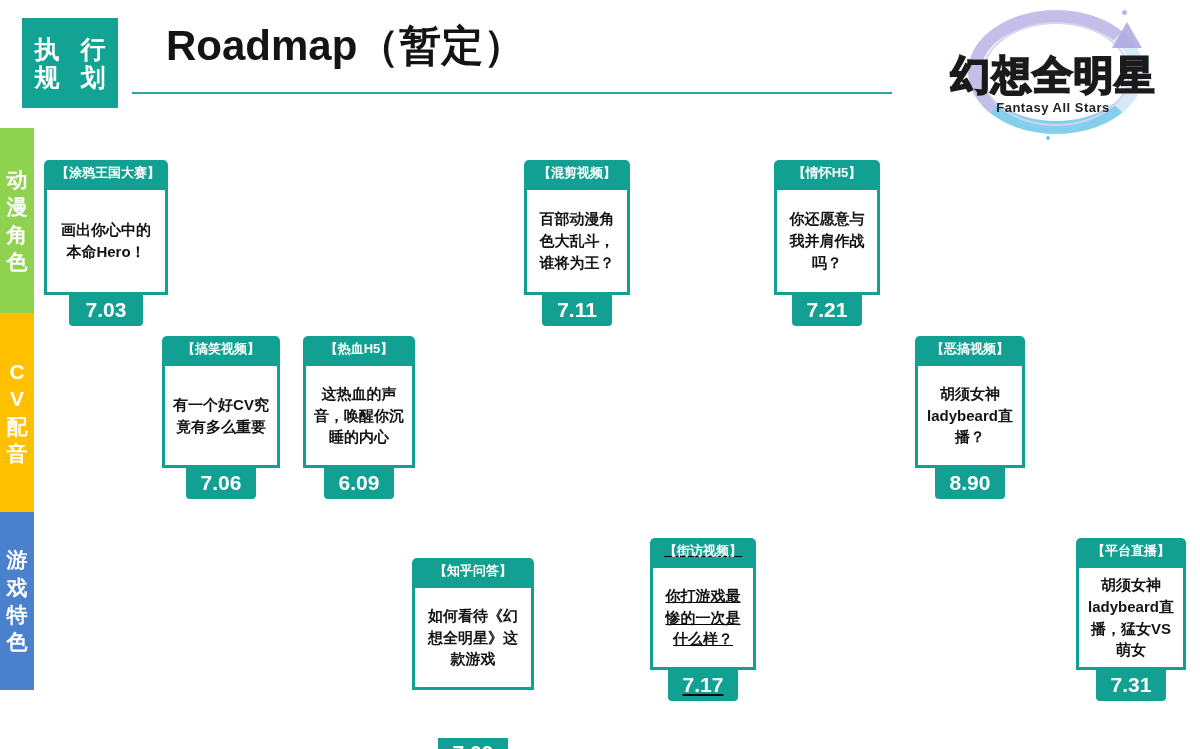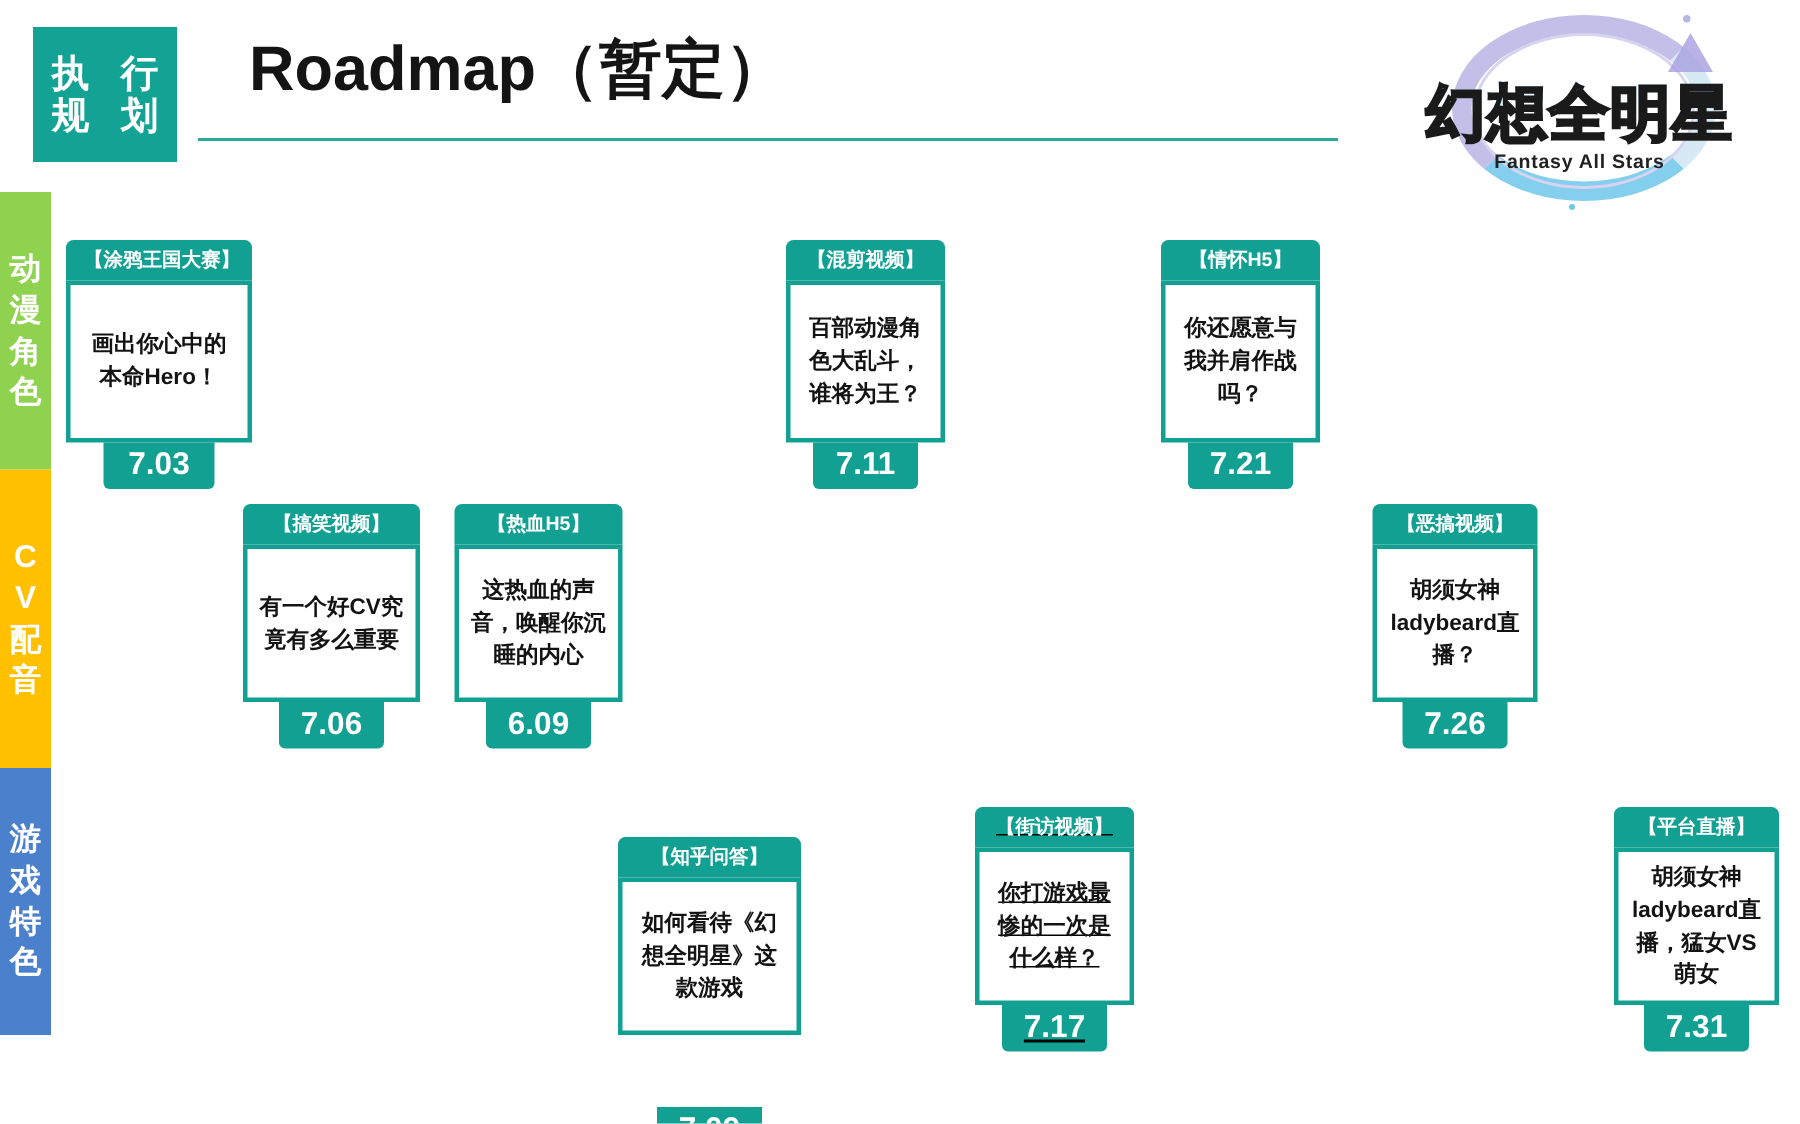--- a/index.html
+++ b/index.html
@@ -215,21 +215,21 @@
 
   <div class="card" style="left:774px; top:160px; width:106px;">
     <div class="card-tag">【情怀H5】</div>
     <div class="card-body" style="height:108px;">你还愿意与我并肩作战吗？</div>
     <div class="card-date" style="width:70px;">7.21</div>
   </div>
 
   <div class="card" style="left:915px; top:336px; width:110px;">
     <div class="card-tag">【恶搞视频】</div>
     <div class="card-body" style="height:105px;">胡须女神ladybeard直播？</div>
-    <div class="card-date" style="width:70px;">7.26</div>
+    <div class="card-date" style="width:70px;">8.90</div>
   </div>
 
   <div class="card" style="left:1076px; top:538px; width:110px;">
     <div class="card-tag">【平台直播】</div>
     <div class="card-body" style="height:105px;">胡须女神ladybeard直播，猛女VS萌女</div>
     <div class="card-date" style="width:70px;">7.31</div>
   </div>
 
 </div>
 

